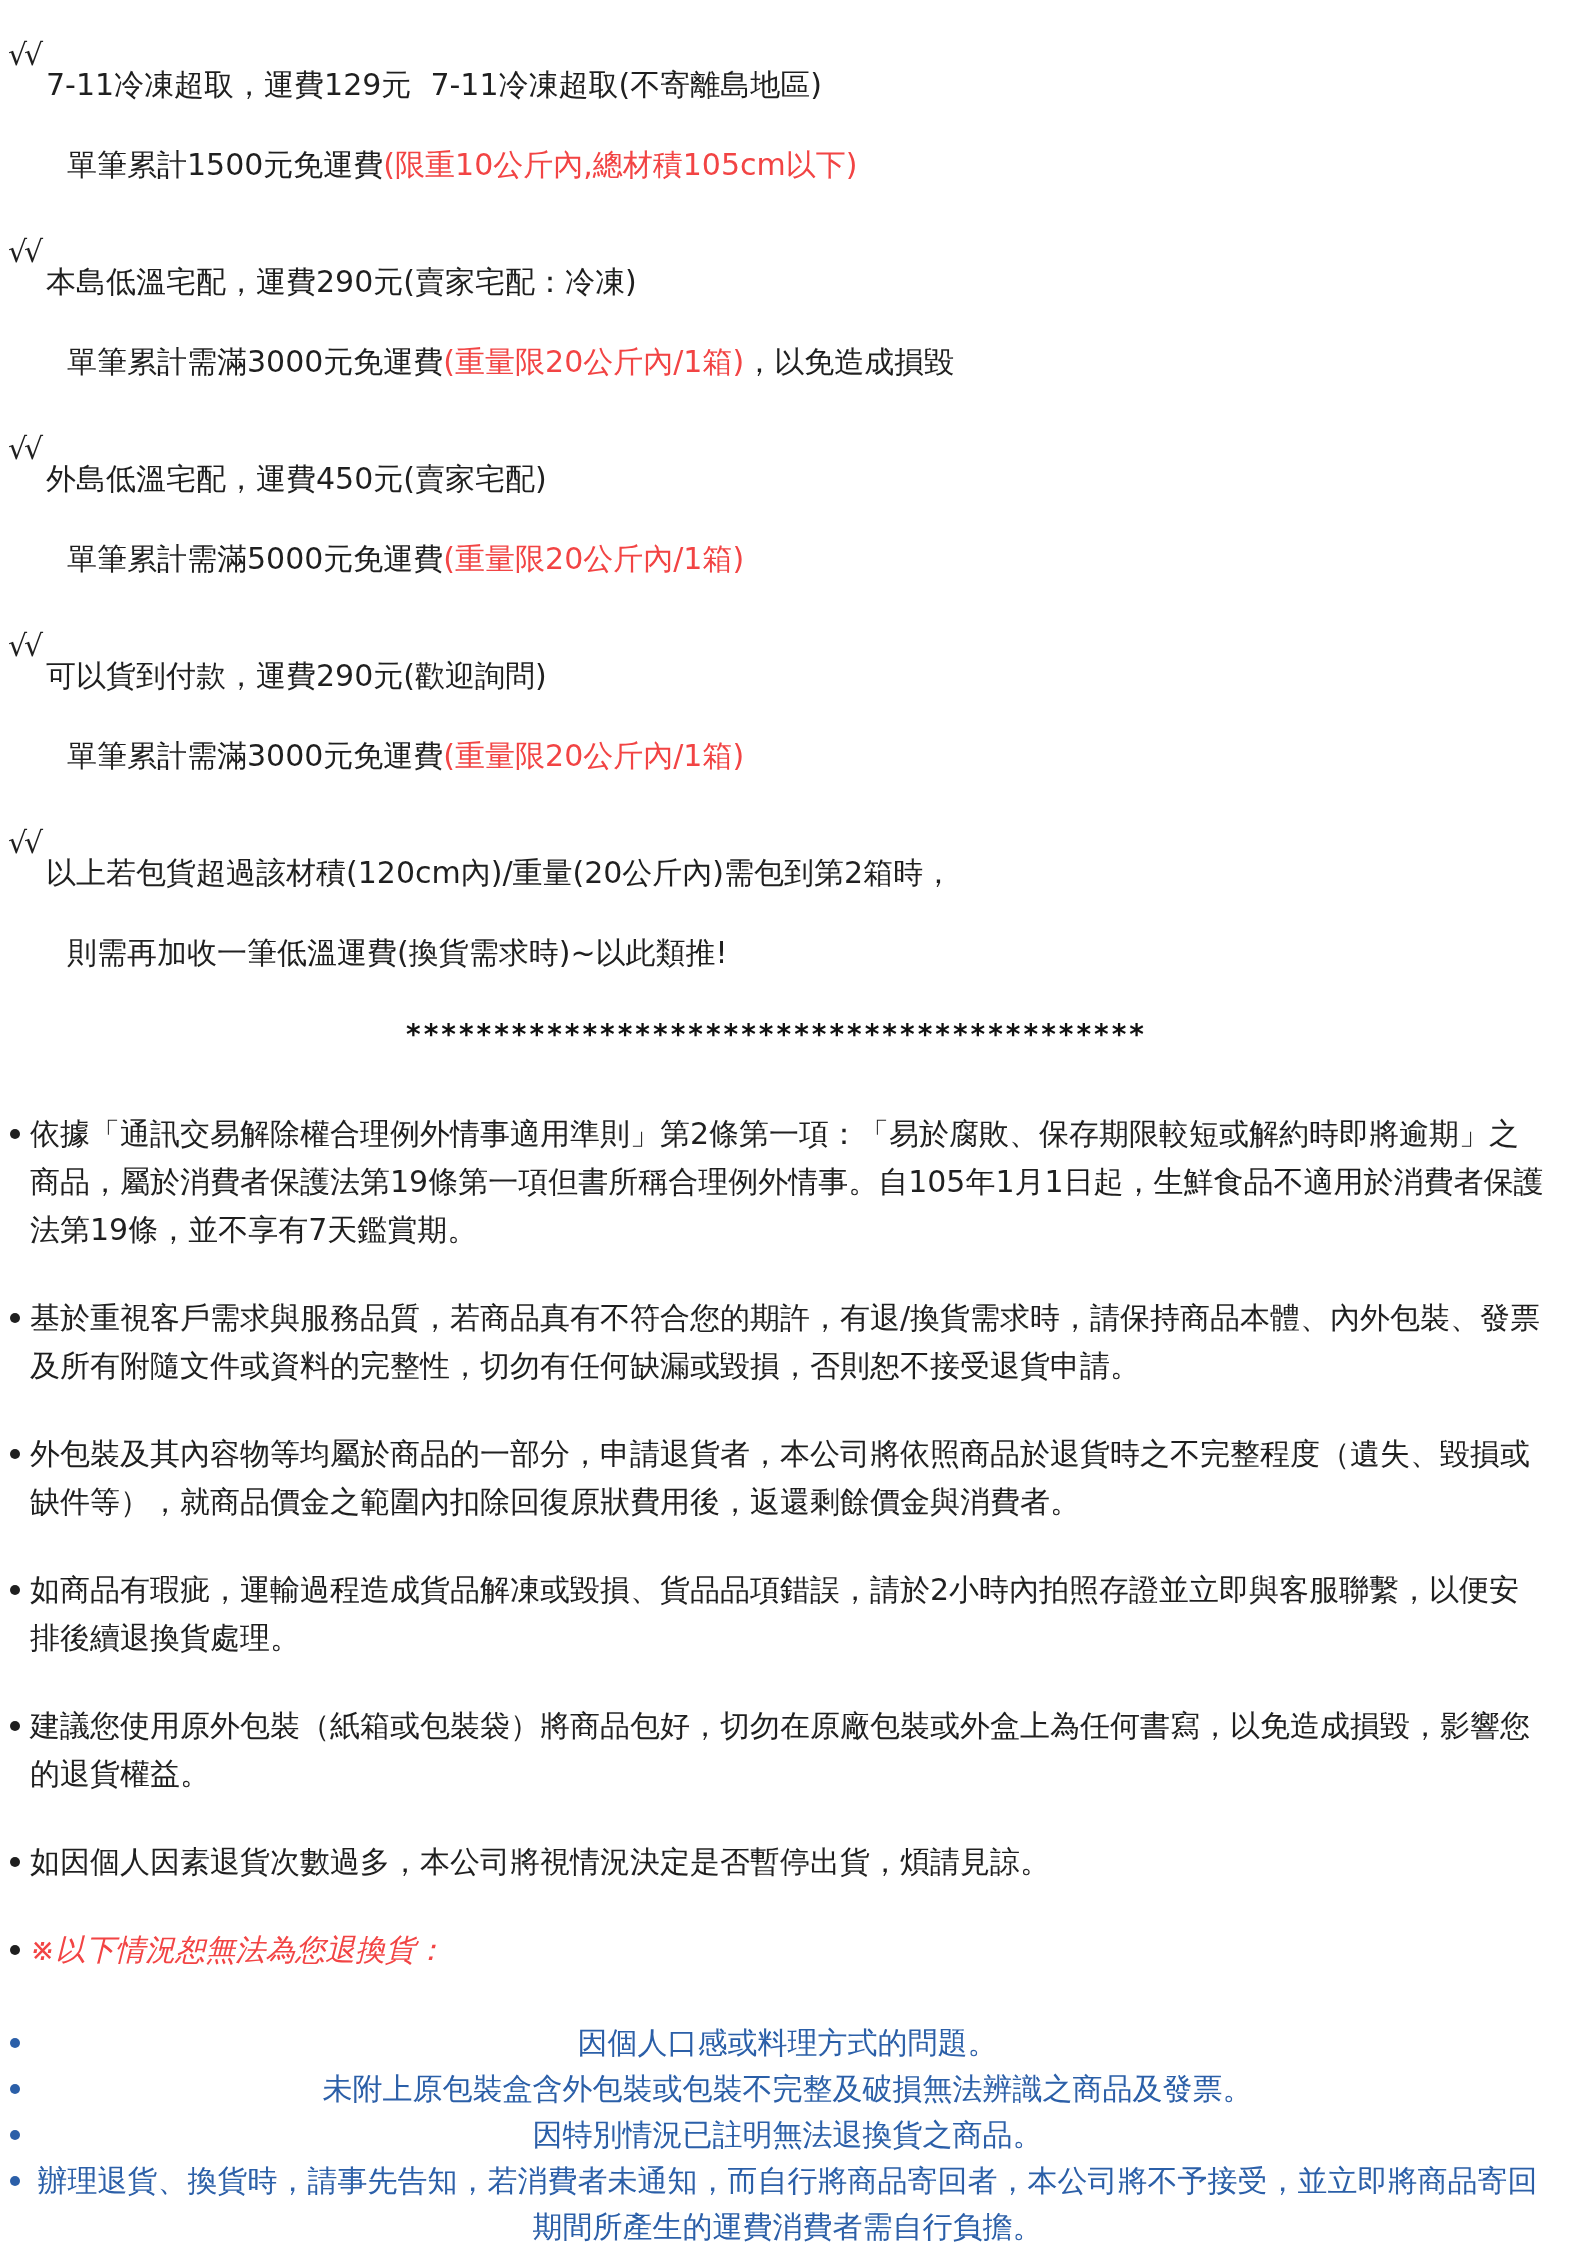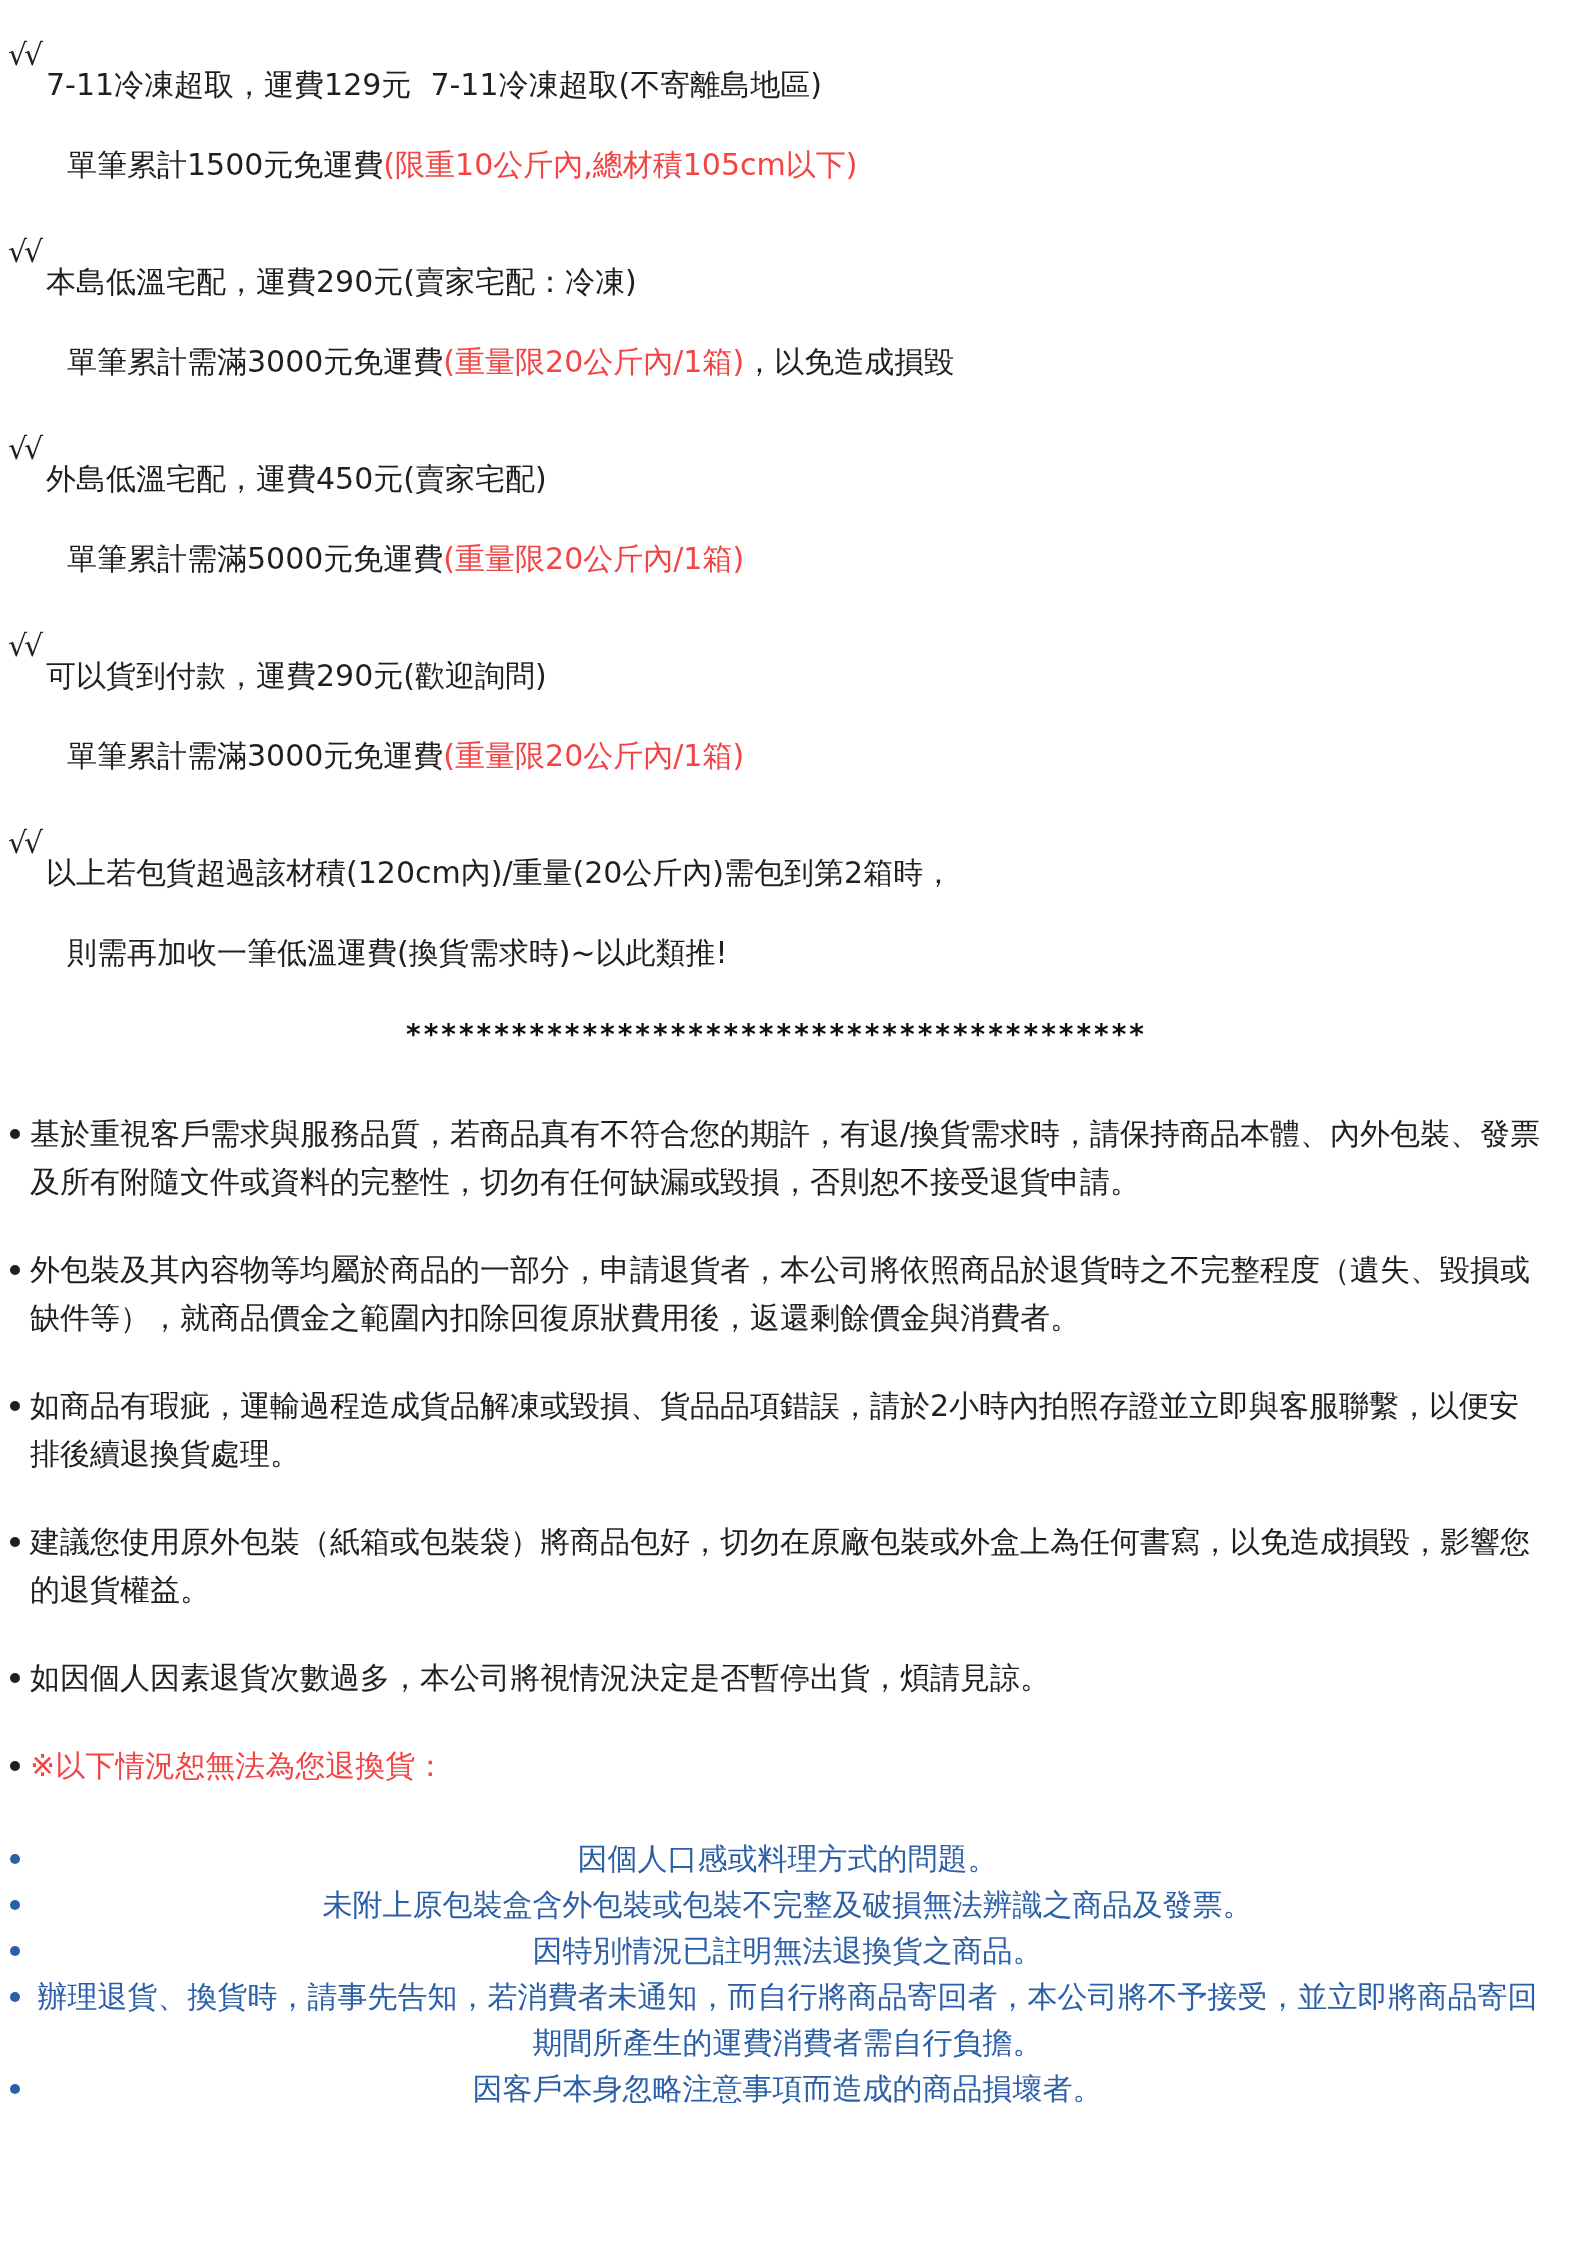--- a/index.html
+++ b/index.html
@@ -38,21 +38,21 @@
 
   
   .para{display:flex;margin-bottom:40px;}
   .dot{
     flex:0 0 10px;width:10px;height:10px;border-radius:50%;
     background:var(--ink);
     margin:19px 10px 0 2px;
   }
   .para-text{flex:1;min-width:0;font-size:30px;line-height:48px;white-space:pre-wrap;}
   .para.red .para-text{color:var(--red);}
-  .para.red{margin-bottom:46px;}
+  .para.red{margin-bottom:46px;font-style:italic;}
 
   
   .blue-list .para{margin-bottom:0;}
   .blue-list .para-text{color:var(--blue);line-height:46px;text-align:center;}
   .blue-list .dot{background:var(--blue);margin-top:18px;}
 </style>
 </head>
 <body>
 
 <div class="page">
@@ -90,20 +90,24 @@
         <div class="ship-lines">
           <div class="ship-line"><span class="seg-text">以上若包貨超過該材積(120cm內)/重量(20公斤內)需包到第2箱時，</span></div>
           <div class="ship-line indent"><span class="seg-text">則需再加收一筆低溫運費(換貨需求時)~以此類推!</span></div>
         </div>
       </div>
     </section>
   <div class="divider">******************************************</div>
   <section id="policies" class="policies">
       <div class="para">
         <span class="dot"></span>
+        <div class="para-text">依據「通訊交易解除權合理例外情事適用準則」第2條第一項：「易於腐敗、保存期限較短或解約時即將逾期」之商品，屬於消費者保護法第19條第一項但書所稱合理例外情事。自105年1月1日起，生鮮食品不適用於消費者保護法第19條，並不享有7天鑑賞期。</div>
+      </div>
+      <div class="para">
+        <span class="dot"></span>
         <div class="para-text">基於重視客戶需求與服務品質，若商品真有不符合您的期許，有退/換貨需求時，請保持商品本體、內外包裝、發票及所有附隨文件或資料的完整性，切勿有任何缺漏或毀損，否則恕不接受退貨申請。</div>
       </div>
       <div class="para">
         <span class="dot"></span>
         <div class="para-text">外包裝及其內容物等均屬於商品的一部分，申請退貨者，本公司將依照商品於退貨時之不完整程度（遺失、毀損或缺件等），就商品價金之範圍內扣除回復原狀費用後，返還剩餘價金與消費者。</div>
       </div>
       <div class="para">
         <span class="dot"></span>
         <div class="para-text">如商品有瑕疵，運輸過程造成貨品解凍或毀損、貨品品項錯誤，請於2小時內拍照存證並立即與客服聯繫，以便安排後續退換貨處理。</div>
       </div>

